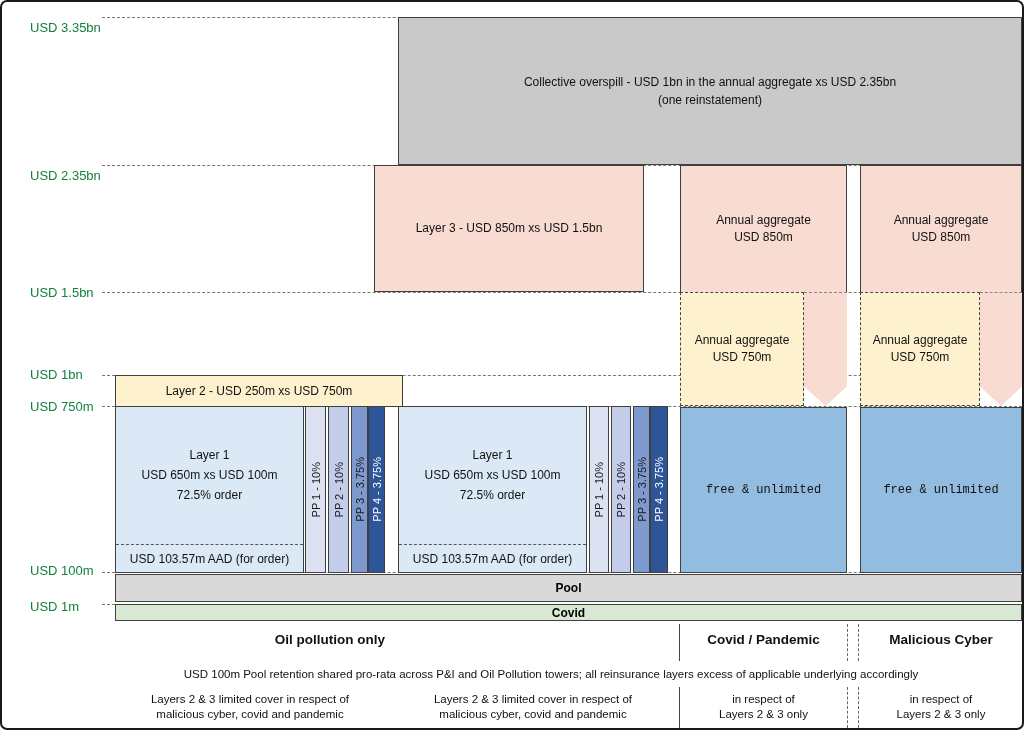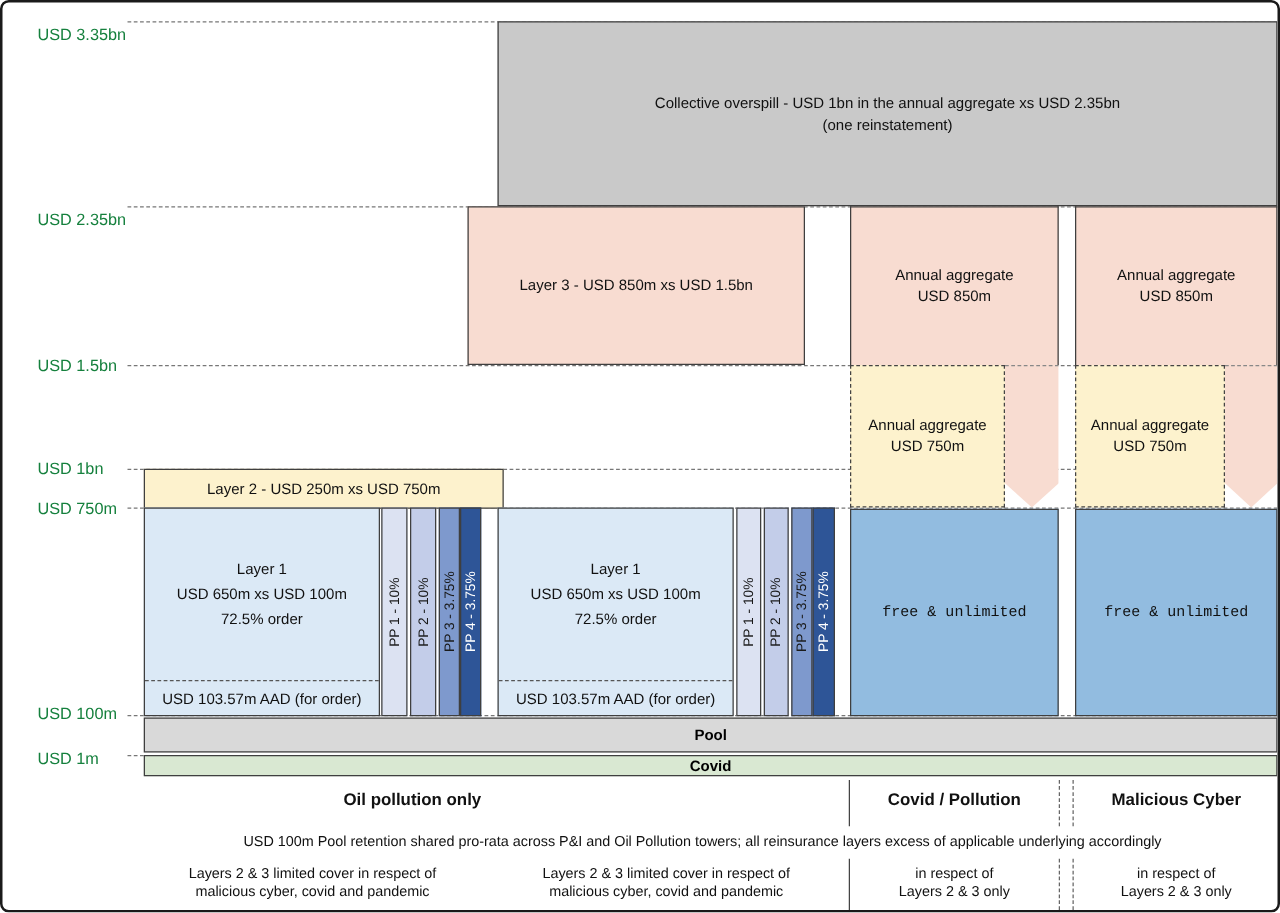--- a/index.html
+++ b/index.html
@@ -126,24 +126,24 @@
   </div>
 
   <div class="bar" style="top:572px;height:28px;background:var(--pool);">
     <span>Pool</span>
   </div>
   <div class="bar" style="top:602px;height:17px;background:var(--club);">
     <span>Covid</span>
   </div>
 
   <div class="collabel" style="left:113px;top:630px;width:270px;text-align:right;">Oil pollution only</div>
-  <div class="collabel" style="left:678px;top:630px;width:167px;">Covid / Pollution</div>
+  <div class="collabel" style="left:678px;top:630px;width:167px;">Covid / Pandemic</div>
   <div class="collabel" style="left:858px;top:630px;width:162px;">Malicious Cyber</div>
 
-  <div class="note" style="left:100px;top:665px;width:920px;">USD 100m Pool retention shared pro-rata across P&amp;I and Oil Pollution towers; all reinsurance layers excess of applicable underlying accordingly</div>
+  <div class="note" style="left:89px;top:665px;width:920px;">USD 100m Pool retention shared pro-rata across P&amp;I and Oil Pollution towers; all reinsurance layers excess of applicable underlying accordingly</div>
 
   <div class="note" style="left:113px;top:690px;width:270px;">
     <span>Layers 2 &amp; 3 limited cover in respect of</span><br>
     <span>malicious cyber, covid and pandemic</span>
   </div>
   <div class="note" style="left:396px;top:690px;width:270px;">
     <span>Layers 2 &amp; 3 limited cover in respect of</span><br>
     <span>malicious cyber, covid and pandemic</span>
   </div>
   <div class="note" style="left:678px;top:690px;width:167px;">

